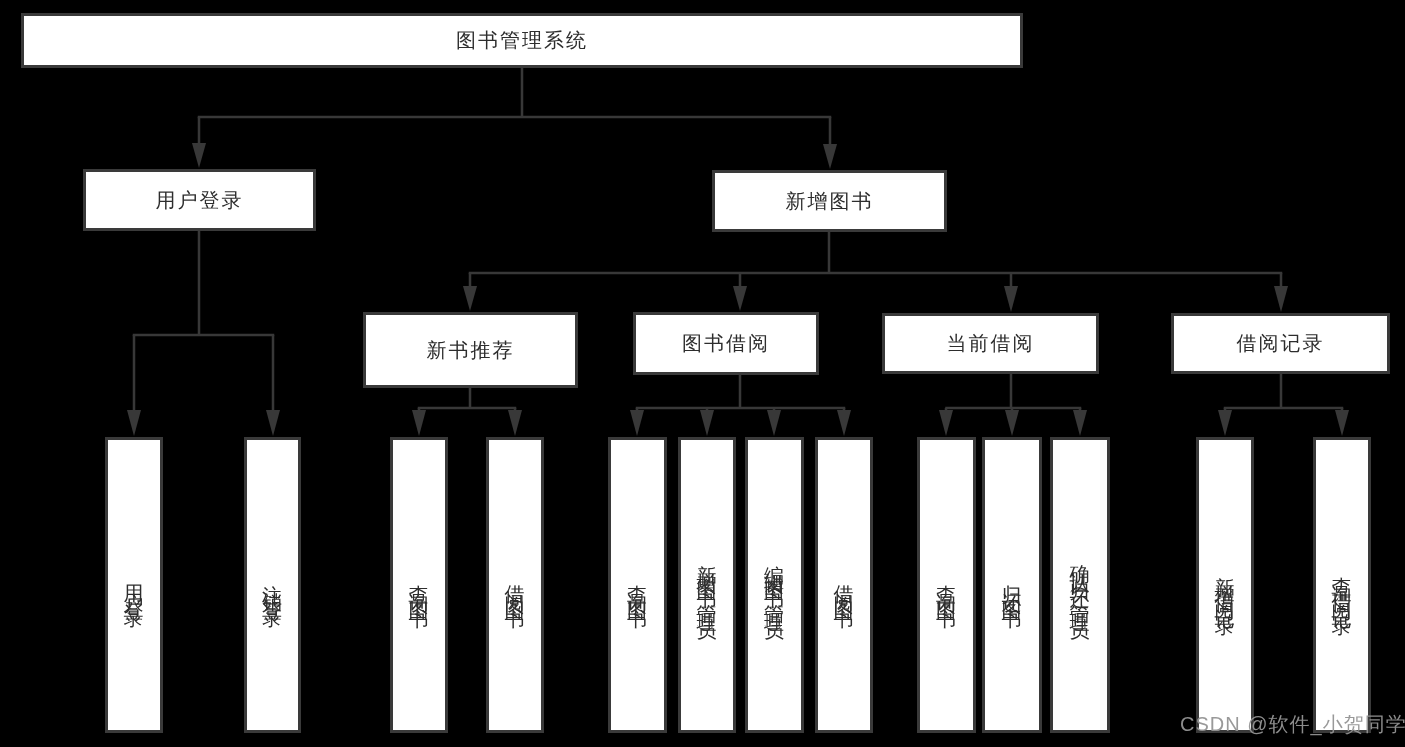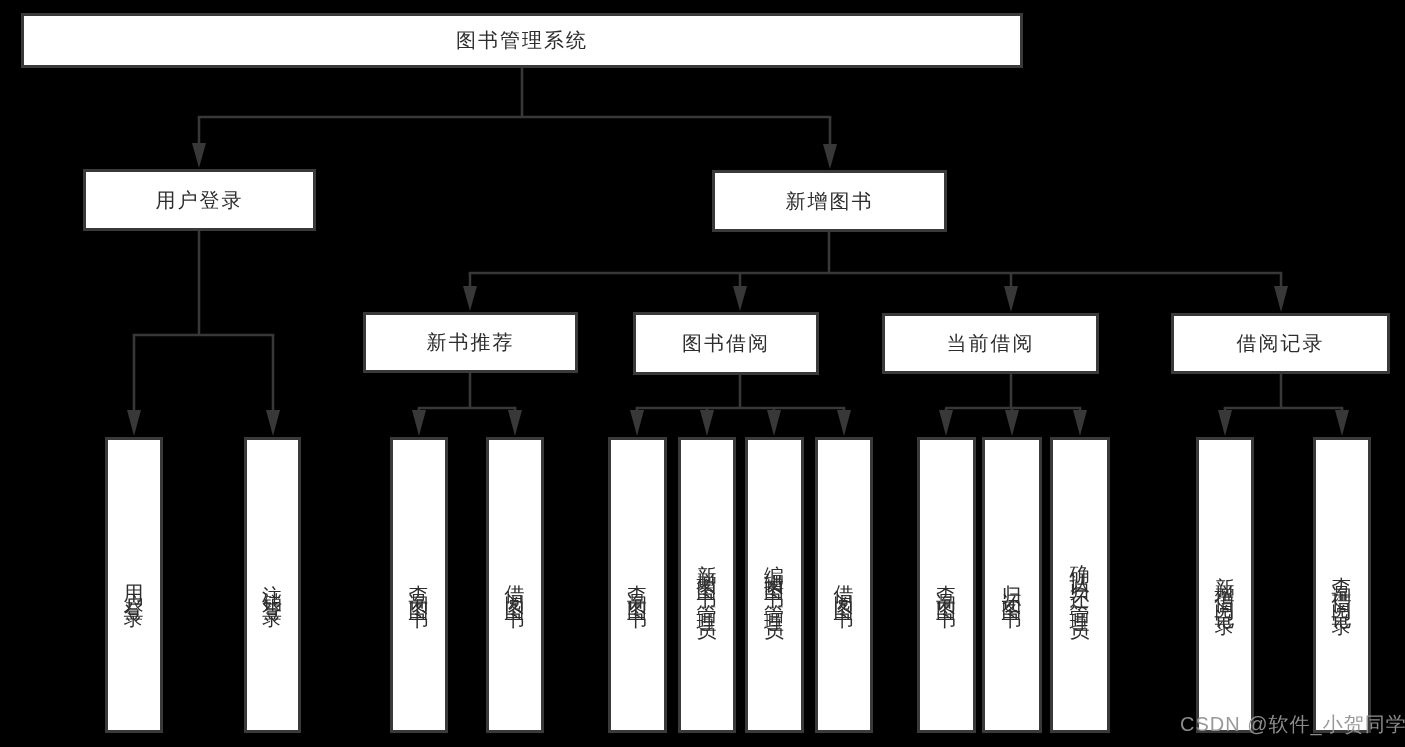--- a/index.html
+++ b/index.html
@@ -145,21 +145,21 @@
     <span class="label">图书管理系统</span>
   </div>
 
   <div class="box hbox" style="left:83px; top:169px; width:233px; height:62px;">
     <span class="label">用户登录</span>
   </div>
   <div class="box hbox" style="left:712px; top:170px; width:235px; height:62px;">
     <span class="label">新增图书</span>
   </div>
 
-  <div class="box hbox" style="left:363px; top:312px; width:215px; height:61px;">
+  <div class="box hbox" style="left:363px; top:312px; width:215px; height:76px;">
     <span class="label">新书推荐</span>
   </div>
   <div class="box hbox" style="left:633px; top:312px; width:186px; height:63px;">
     <span class="label">图书借阅</span>
   </div>
   <div class="box hbox" style="left:882px; top:313px; width:217px; height:61px;">
     <span class="label">当前借阅</span>
   </div>
   <div class="box hbox" style="left:1171px; top:313px; width:219px; height:61px;">
     <span class="label">借阅记录</span>

